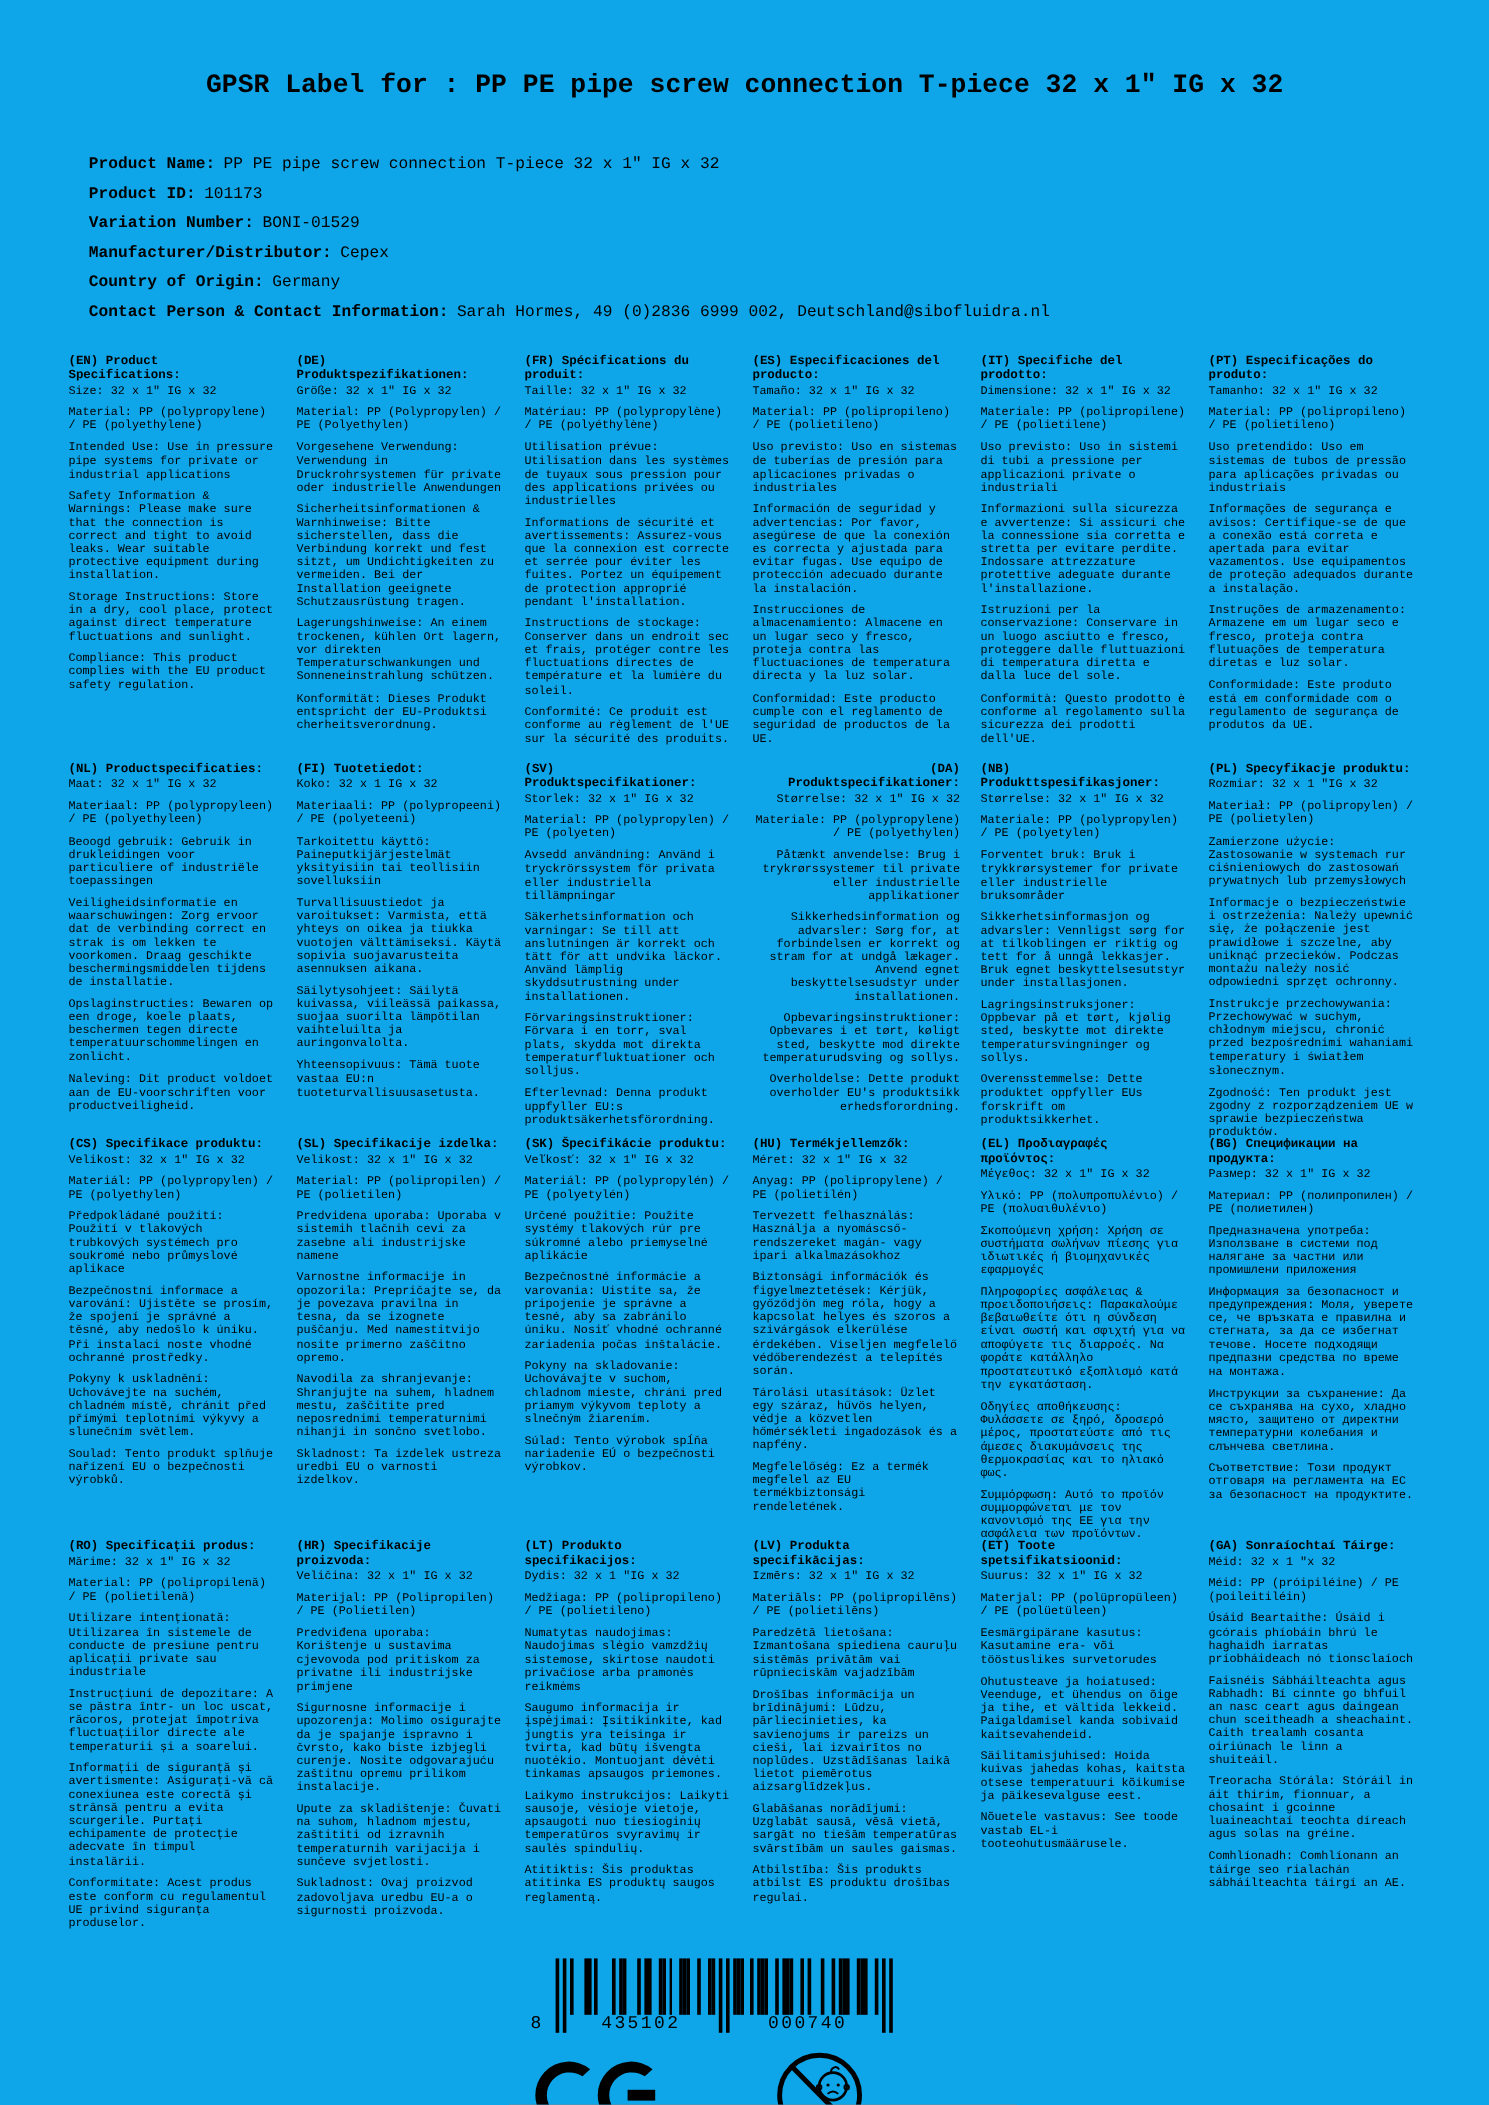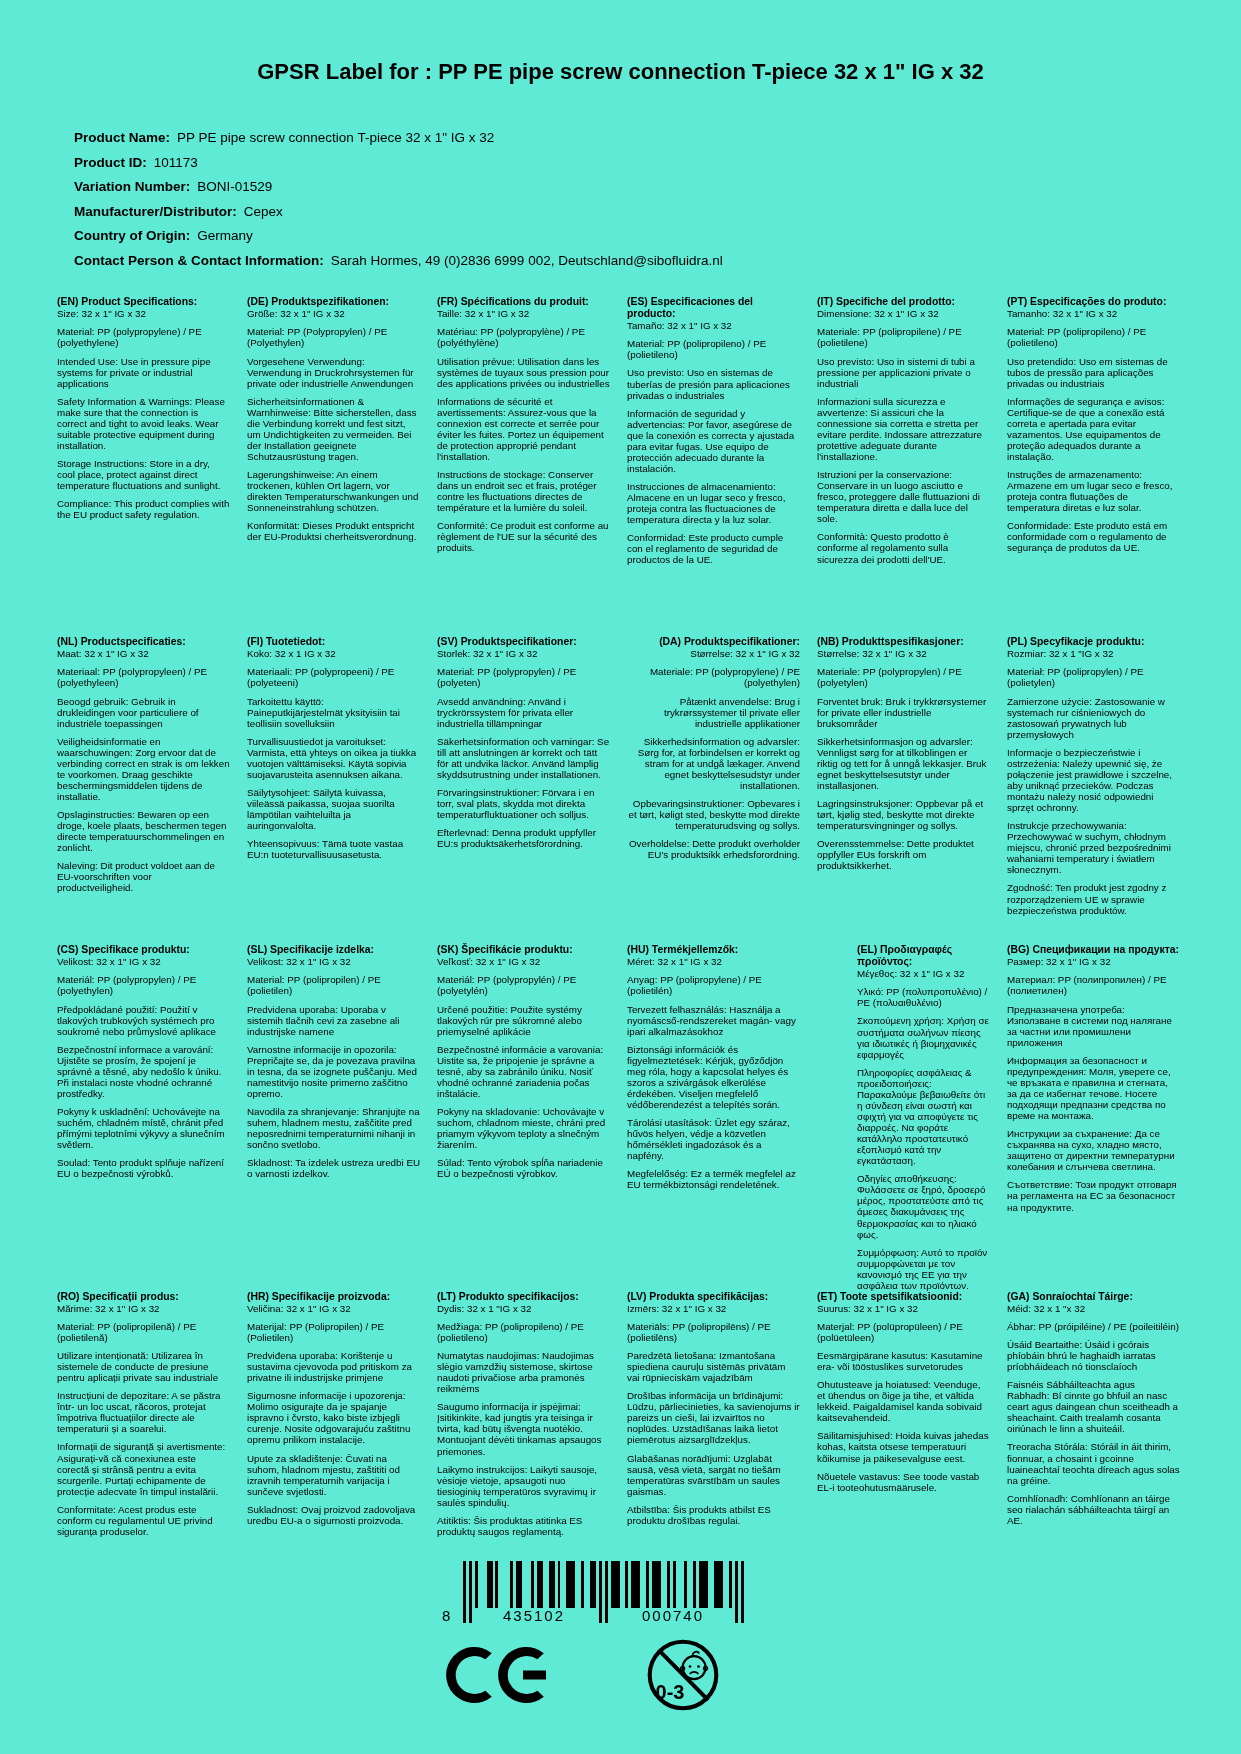--- a/index.html
+++ b/index.html
@@ -1,19 +1,19 @@
 <!DOCTYPE html>
 <html><head>
 <meta charset="utf-8">
 <style>
   html,body{margin:0;padding:0;background:#888;}
   .page{
-    width:1241px;height:1754px;margin:0 auto;background:#5eead4;color:#000;
+    width:1241px;height:1754px;margin:0 auto;background:#0ea5e9;color:#000;
     position:relative;overflow:hidden;
-    font-family:Liberation Sans, sans-serif;
+    font-family:Liberation Mono, monospace;
   }
   .title{
     font-weight:700;font-size:22px;text-align:center;
     margin:0 auto;padding-top:55px;max-width:1010px;line-height:1.5;
   }
   .product-info{margin:40px 0 0 57px;font-size:13.5px;}
   .info-row{margin-bottom:5px;line-height:1.45;margin-left:17px;}
   .info-label{font-weight:700;margin-right:7px;}
   .language-grid{
     display:grid;grid-template-columns:repeat(6,1fr);column-gap:13px;
@@ -194,21 +194,21 @@
       </div>
       <div class="lang-block" style="min-height: 312px;">
         <div class="lang-heading">(HU) Termékjellemzők:</div>
         <p class="first">Méret: 32 x 1" IG x 32</p>
         <p>Anyag: PP (polipropylene) / PE (polietilén)</p>
         <p>Tervezett felhasználás: Használja a nyomáscső-rendszereket magán- vagy ipari alkalmazásokhoz</p>
         <p>Biztonsági információk és figyelmeztetések: Kérjük, győződjön meg róla, hogy a kapcsolat helyes és szoros a szivárgások elkerülése érdekében. Viseljen megfelelő védőberendezést a telepítés során.</p>
         <p>Tárolási utasítások: Üzlet egy száraz, hűvös helyen, védje a közvetlen hőmérsékleti ingadozások és a napfény.</p>
         <p>Megfelelőség: Ez a termék megfelel az EU termékbiztonsági rendeletének.</p>
       </div>
-      <div class="lang-block" style="min-height: 312px; margin-left: 40px;">
+      <div class="lang-block" style="min-height: 312px;">
         <div class="lang-heading">(EL) Προδιαγραφές προϊόντος:</div>
         <p class="first">Μέγεθος: 32 x 1" IG x 32</p>
         <p>Υλικό: PP (πολυπροπυλένιο) / PE (πολυαιθυλένιο)</p>
         <p>Σκοπούμενη χρήση: Χρήση σε συστήματα σωλήνων πίεσης για ιδιωτικές ή βιομηχανικές εφαρμογές</p>
         <p>Πληροφορίες ασφάλειας &amp; προειδοποιήσεις: Παρακαλούμε βεβαιωθείτε ότι η σύνδεση είναι σωστή και σφιχτή για να αποφύγετε τις διαρροές. Να φοράτε κατάλληλο προστατευτικό εξοπλισμό κατά την εγκατάσταση.</p>
         <p>Οδηγίες αποθήκευσης: Φυλάσσετε σε ξηρό, δροσερό μέρος, προστατεύστε από τις άμεσες διακυμάνσεις της θερμοκρασίας και το ηλιακό φως.</p>
         <p>Συμμόρφωση: Αυτό το προϊόν συμμορφώνεται με τον κανονισμό της ΕΕ για την ασφάλεια των προϊόντων.</p>
       </div>
       <div class="lang-block" style="min-height: 312px;">
         <div class="lang-heading">(BG) Спецификации на продукта:</div>
@@ -260,21 +260,21 @@
         <p class="first">Suurus: 32 x 1" IG x 32</p>
         <p>Materjal: PP (polüpropüleen) / PE (polüetüleen)</p>
         <p>Eesmärgipärane kasutus: Kasutamine era- või tööstuslikes survetorudes</p>
         <p>Ohutusteave ja hoiatused: Veenduge, et ühendus on õige ja tihe, et vältida lekkeid. Paigaldamisel kanda sobivaid kaitsevahendeid.</p>
         <p>Säilitamisjuhised: Hoida kuivas jahedas kohas, kaitsta otsese temperatuuri kõikumise ja päikesevalguse eest.</p>
         <p>Nõuetele vastavus: See toode vastab EL-i tooteohutusmäärusele.</p>
       </div>
       <div class="lang-block">
         <div class="lang-heading">(GA) Sonraíochtaí Táirge:</div>
         <p class="first">Méid: 32 x 1 "x 32</p>
-        <p>Ábhar: PP (próipiléine) / PE (poileitiléin)</p>
+        <p>Méid: PP (próipiléine) / PE (poileitiléin)</p>
         <p>Úsáid Beartaithe: Úsáid i gcórais phíobáin bhrú le haghaidh iarratas príobháideach nó tionsclaíoch</p>
         <p>Faisnéis Sábháilteachta agus Rabhadh: Bí cinnte go bhfuil an nasc ceart agus daingean chun sceitheadh a sheachaint. Caith trealamh cosanta oiriúnach le linn a shuiteáil.</p>
         <p>Treoracha Stórála: Stóráil in áit thirim, fionnuar, a chosaint i gcoinne luaineachtaí teochta díreach agus solas na gréine.</p>
         <p>Comhlíonadh: Comhlíonann an táirge seo rialachán sábháilteachta táirgí an AE.</p>
       </div>
     </div>
 
   <div class="barcode-area">
     <div class="barcode-bars">
         <div class="module black guard"></div>

